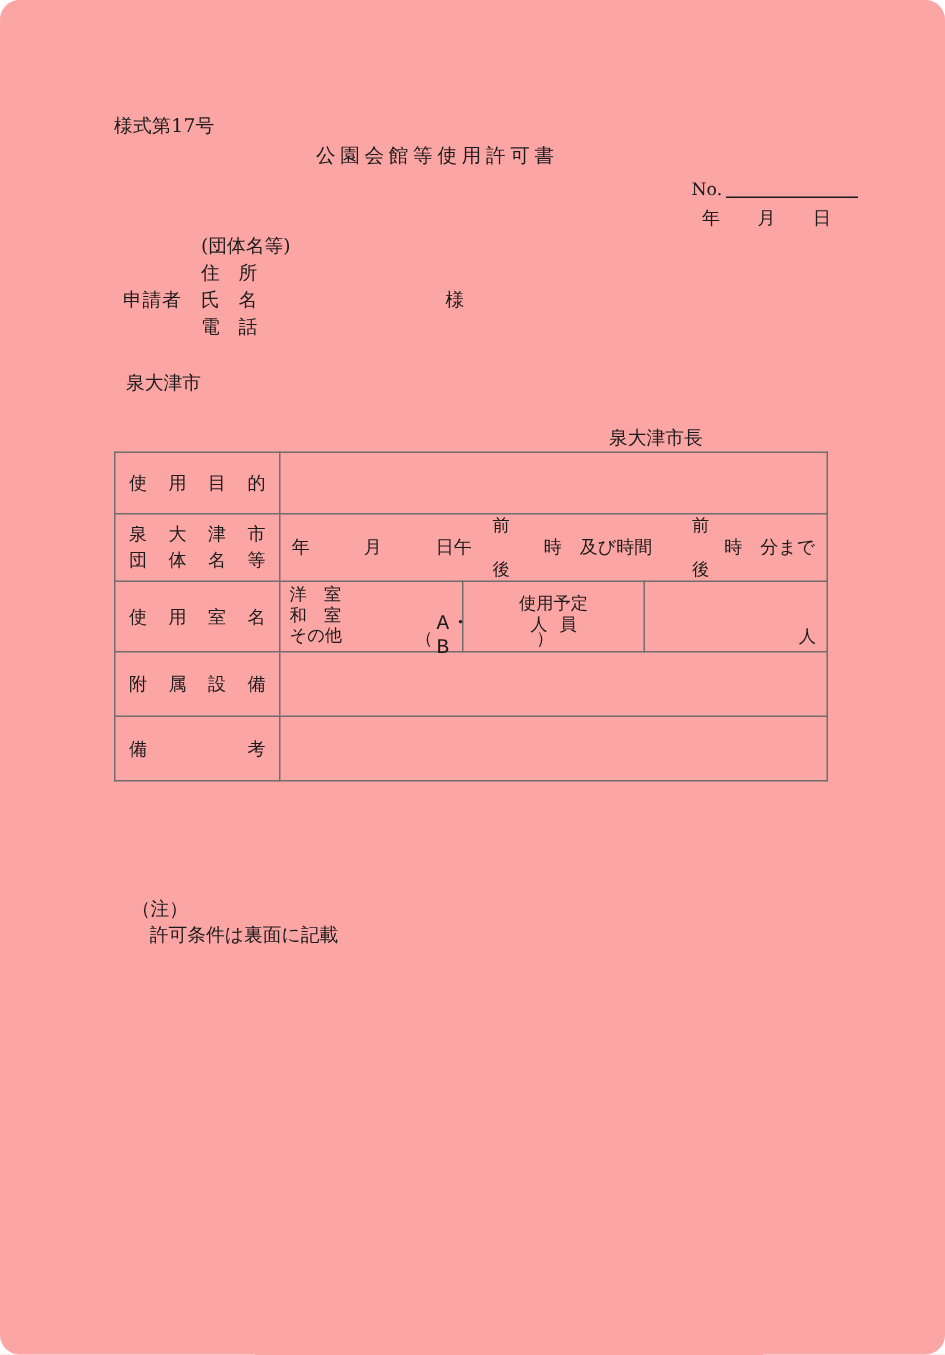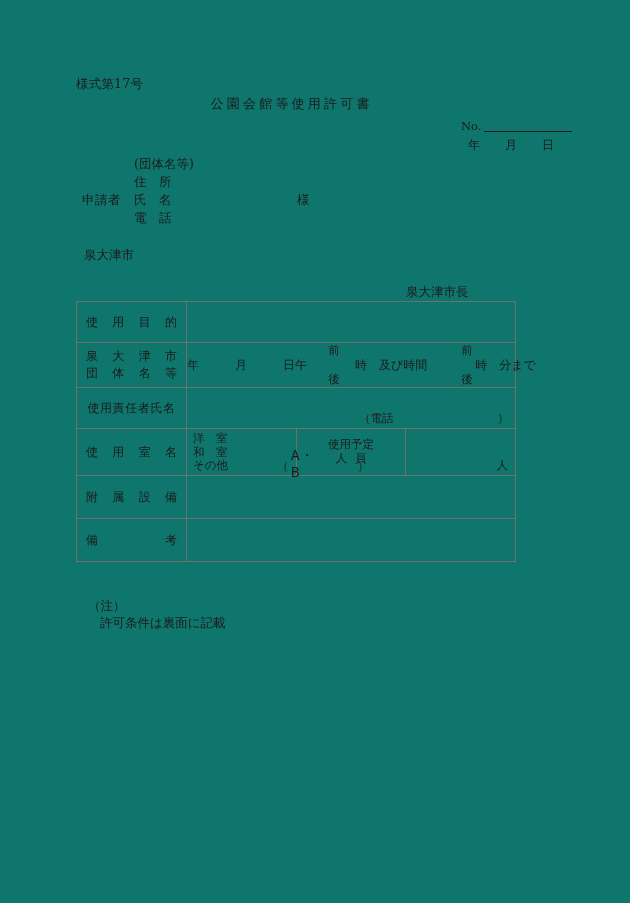--- a/index.html
+++ b/index.html
@@ -12,21 +12,22 @@
     height: 903px;
     position: relative;
     font-family: "DejaVu Serif", "Liberation Serif", serif;
     color: #1a1a1a;
     font-size: 12px;
     overflow: hidden;
   }
   .page {
     position: absolute;
     inset: 0;
-    background: #0f766e;
+    background: #fca5a5;
+    border-radius: 13px;
   }
   .abs { position: absolute; white-space: pre; }
 
   
   #form-number {
     left: 76px; top: 76px;
     font-size: 12.5px;
     letter-spacing: 0.2px;
   }
   #doc-title {
@@ -87,21 +88,21 @@
   }
   #mayor-name {
     left: 406px; top: 284px;
     font-size: 12.5px;
   }
 
   
   #permit-table {
     position: absolute;
     left: 76px; top: 301px;
-    width: 440px;
+    width: 476px;
     border-collapse: collapse;
     table-layout: fixed;
     font-size: 12px;
   }
   #permit-table td {
     border: 1px solid #6f6f6f;
     padding: 0;
     vertical-align: middle;
   }
   .lbl {
@@ -258,31 +259,20 @@
               <span class="pm">後</span>
             </div>
             <div class="ampm a2">
               <span class="am">前</span>
               <span class="pm">後</span>
             </div>
           </div>
         </td>
       </tr>
 
-      <tr class="r-person">
-        <td class="lbl">
-          <span class="lbl-tight">使用責任者氏名</span>
-        </td>
-        <td class="val" colspan="3">
-          <div class="person-tel">
-            <span>（電話</span>
-            <span>）</span>
-          </div>
-        </td>
-      </tr>
 
       <tr class="r-room">
         <td class="lbl">
           <span class="lbl-spread">使用室名</span>
         </td>
         <td class="room-cell">
           <div class="room-lines">
             <div>洋　室</div>
             <div>和　室</div>
             <div>その他</div>

